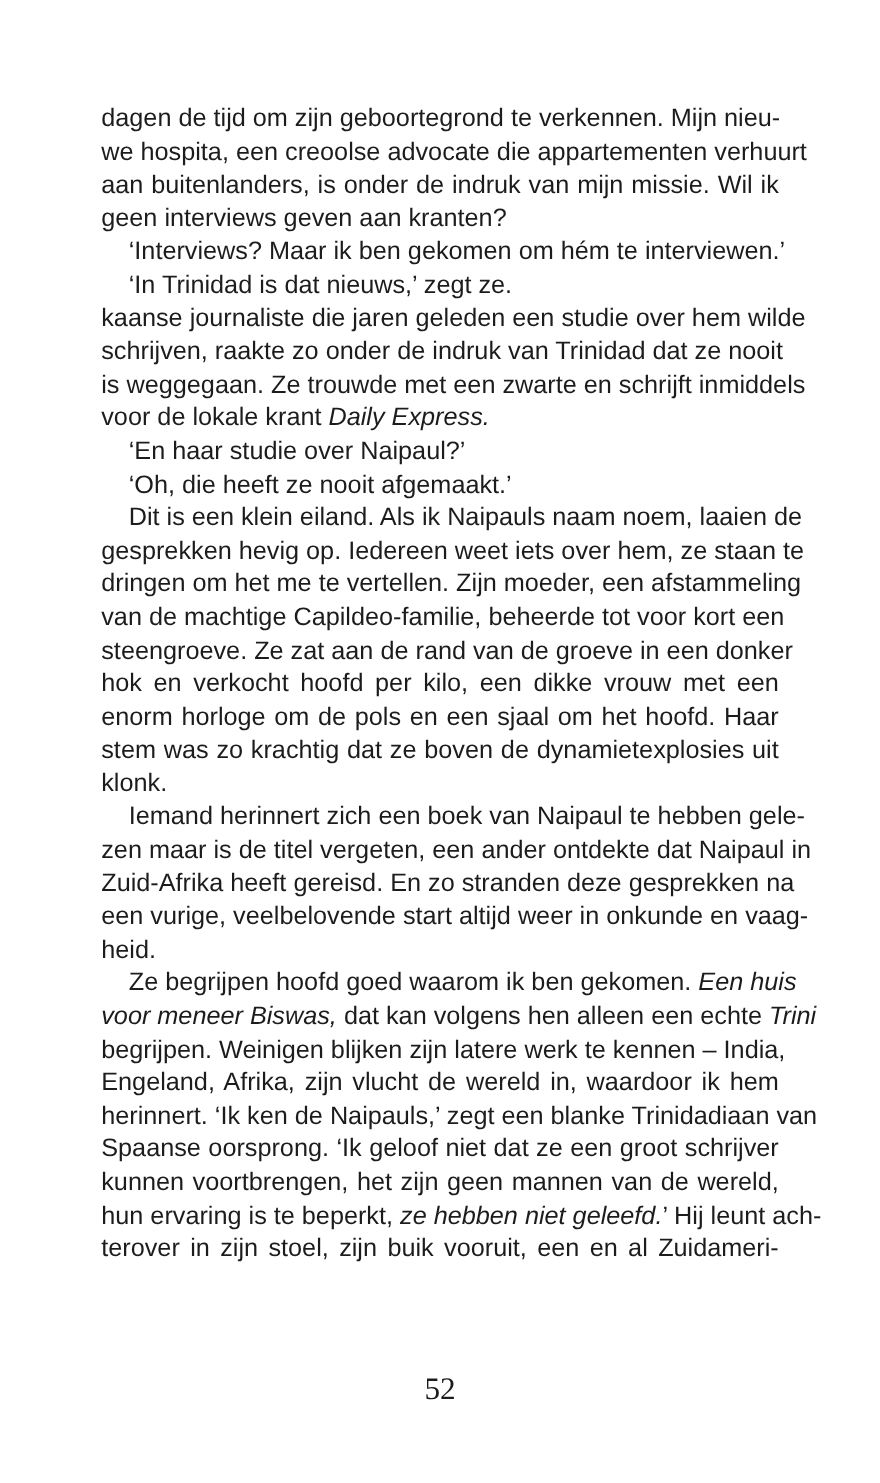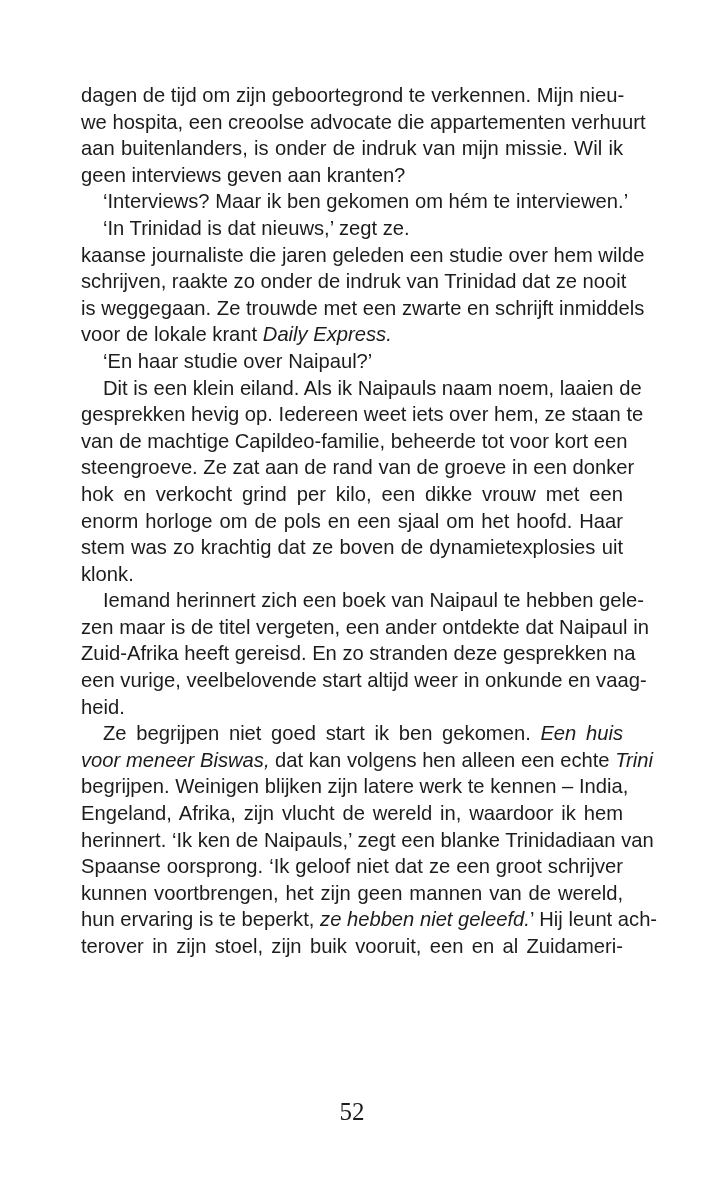--- a/index.html
+++ b/index.html
@@ -37,34 +37,36 @@
       <div class="line"><span>we hospita, een creoolse advocate die appartementen verhuurt</span></div>
       <div class="line"><span>aan buitenlanders, is onder de indruk van mijn missie. Wil ik</span></div>
       <div class="line last"><span>geen interviews geven aan kranten?</span></div>
       <div class="line indent last"><span>‘Interviews? Maar ik ben gekomen om hém te interviewen.’</span></div>
       <div class="line indent last"><span>‘In Trinidad is dat nieuws,’ zegt ze.</span></div>
       <div class="line"><span>kaanse journaliste die jaren geleden een studie over hem wilde</span></div>
       <div class="line"><span>schrijven, raakte zo onder de indruk van Trinidad dat ze nooit</span></div>
       <div class="line"><span>is weggegaan. Ze trouwde met een zwarte en schrijft inmiddels</span></div>
       <div class="line last"><span>voor de lokale krant </span><span class="it">Daily Express.</span></div>
       <div class="line indent last"><span>‘En haar studie over Naipaul?’</span></div>
+      <div class="line indent last"><span>‘Oh, die heeft ze nooit afgemaakt.’</span></div>
       <div class="line indent"><span>Dit is een klein eiland. Als ik Naipauls naam noem, laaien de</span></div>
       <div class="line"><span>gesprekken hevig op. Iedereen weet iets over hem, ze staan te</span></div>
+      <div class="line"><span>dringen om het me te vertellen. Zijn moeder, een afstammeling</span></div>
       <div class="line"><span>van de machtige Capildeo-familie, beheerde tot voor kort een</span></div>
       <div class="line"><span>steengroeve. Ze zat aan de rand van de groeve in een donker</span></div>
-      <div class="line"><span>hok en verkocht grind per kilo, een dikke vrouw met een</span></div>
+      <div class="line"><span>hok en verkocht hoofd per kilo, een dikke vrouw met een</span></div>
       <div class="line"><span>enorm horloge om de pols en een sjaal om het hoofd. Haar</span></div>
       <div class="line"><span>stem was zo krachtig dat ze boven de dynamietexplosies uit</span></div>
       <div class="line last"><span>klonk.</span></div>
       <div class="line indent"><span>Iemand herinnert zich een boek van Naipaul te hebben gele-</span></div>
       <div class="line"><span>zen maar is de titel vergeten, een ander ontdekte dat Naipaul in</span></div>
       <div class="line"><span>Zuid-Afrika heeft gereisd. En zo stranden deze gesprekken na</span></div>
       <div class="line"><span>een vurige, veelbelovende start altijd weer in onkunde en vaag-</span></div>
       <div class="line last"><span>heid.</span></div>
-      <div class="line indent"><span>Ze begrijpen niet goed start ik ben gekomen. </span><span class="it">Een huis</span></div>
+      <div class="line indent"><span>Ze begrijpen hoofd goed waarom ik ben gekomen. </span><span class="it">Een huis</span></div>
       <div class="line"><span class="it">voor meneer Biswas,</span><span> dat kan volgens hen alleen een echte </span><span class="it">Trini</span></div>
       <div class="line"><span>begrijpen. Weinigen blijken zijn latere werk te kennen – India,</span></div>
       <div class="line"><span>Engeland, Afrika, zijn vlucht de wereld in, waardoor ik hem</span></div>
       <div class="line"><span>herinnert. ‘Ik ken de Naipauls,’ zegt een blanke Trinidadiaan van</span></div>
       <div class="line"><span>Spaanse oorsprong. ‘Ik geloof niet dat ze een groot schrijver</span></div>
       <div class="line"><span>kunnen voortbrengen, het zijn geen mannen van de wereld,</span></div>
       <div class="line"><span>hun ervaring is te beperkt, </span><span class="it">ze hebben niet geleefd.</span><span>’ Hij leunt ach-</span></div>
       <div class="line"><span>terover in zijn stoel, zijn buik vooruit, een en al Zuidameri-</span></div>
     </div>
   <div class="page-number">52</div>

